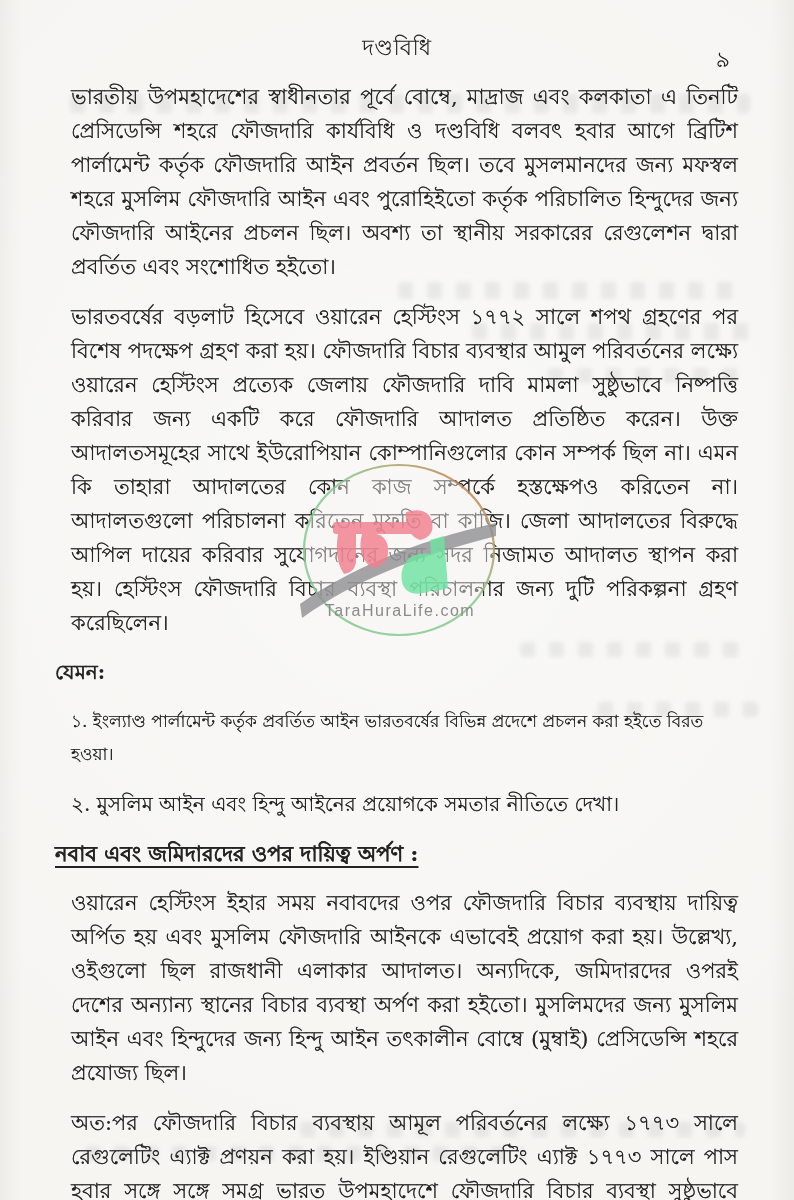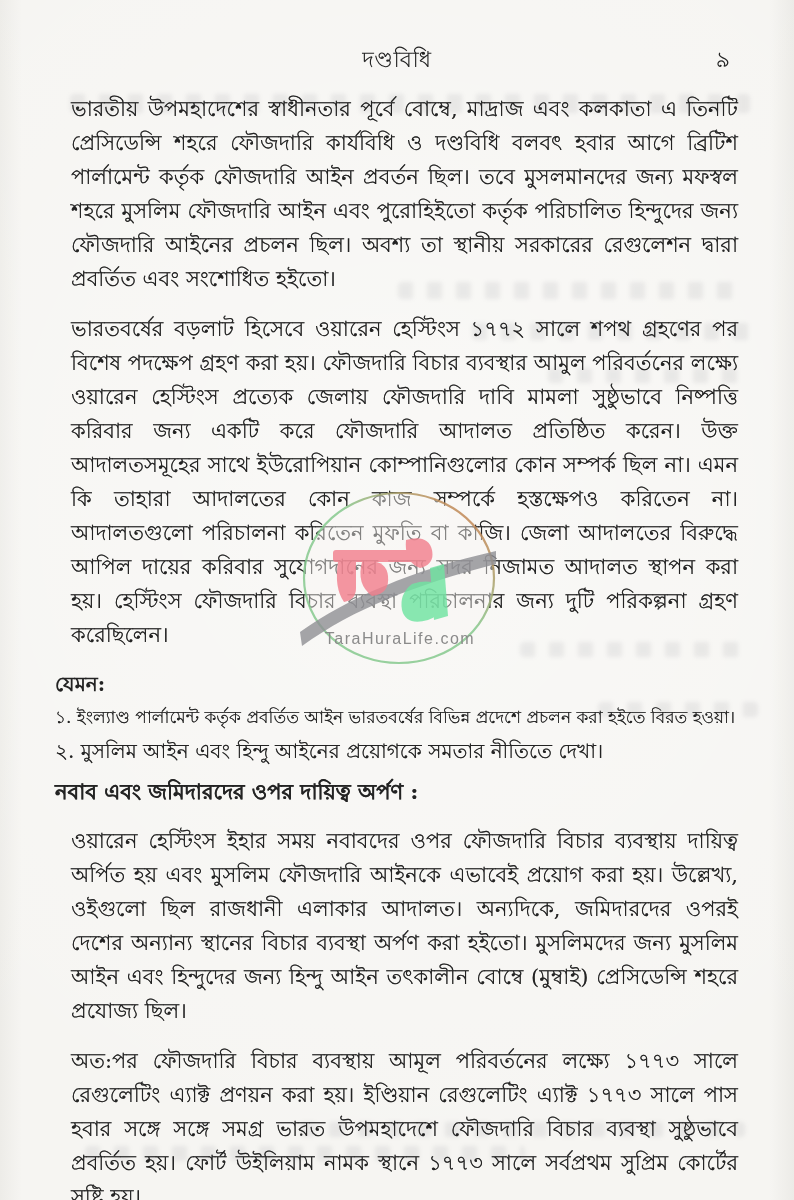--- a/index.html
+++ b/index.html
@@ -10,44 +10,44 @@
   }
   .page{
     position:relative;width:794px;height:1200px;overflow:hidden;
     background:
       radial-gradient(130% 95% at 50% 42%, rgba(255,255,255,.38), rgba(255,255,255,0) 62%),
       linear-gradient(90deg,#edece8 0,#f6f5f2 22px,#f6f5f2 770px,#ecebe7 794px),
       #f5f4f1;
     color:#232323;
   }
   
-  .running-header{position:relative;padding-top:42px;height:34px;text-align:center;}
+  .running-header{position:relative;padding-top:30px;height:34px;text-align:center;}
   .header-title{font-size:22px;letter-spacing:.5px;}
   .page-number{position:absolute;right:64px;top:42px;font-size:22px;}
   
   .page-title{
     margin:6px 0 8px 0;text-align:center;
     font-size:31px;font-weight:700;letter-spacing:.5px;
   }
   
   .content{position:relative;z-index:1;padding:0 40px 0 55px;}
   .para{
     margin:16px;font-size:21px;line-height:34px;text-align:justify;
     text-shadow:0 0 .4px rgba(35,35,35,.55);
   }
   .sec-heading{
     margin:7px 0 1px 0;font-size:21px;line-height:33px;font-weight:700;
     text-shadow:0 0 .5px rgba(20,20,20,.6);
   }
-  .sec-heading.underlined{text-underline-offset:5px;text-decoration-thickness:1.5px;}
+  .sec-heading.underlined{text-decoration:underline;text-underline-offset:5px;text-decoration-thickness:1.5px;}
   .list-label{margin:2px 0 0 0;font-size:20px;line-height:33px;font-weight:700;}
-  .list-item{margin:0;font-size:20px;line-height:34px;text-shadow:0 0 .4px rgba(35,35,35,.5);}
+  .list-item{margin:16px;font-size:20px;line-height:34px;text-shadow:0 0 .4px rgba(35,35,35,.5);}
   .list-item.small{font-size:17px;line-height:33px;}
   
-  .watermark{position:absolute;left:300px;top:488px;width:200px;height:182px;z-index:2;pointer-events:none;}
+  .watermark{position:absolute;left:300px;top:460px;width:200px;height:182px;z-index:2;pointer-events:none;}
   .watermark svg{display:block;width:200px;height:182px;}
   
   .ghost{
     position:absolute;z-index:0;border-radius:4px;
     background:repeating-linear-gradient(90deg, rgba(112,112,120,.20) 0 15px, rgba(112,112,120,0) 15px 29px);
     filter:blur(2.3px);opacity:.55;pointer-events:none;
   }
 </style>
 </head>
 <body>

